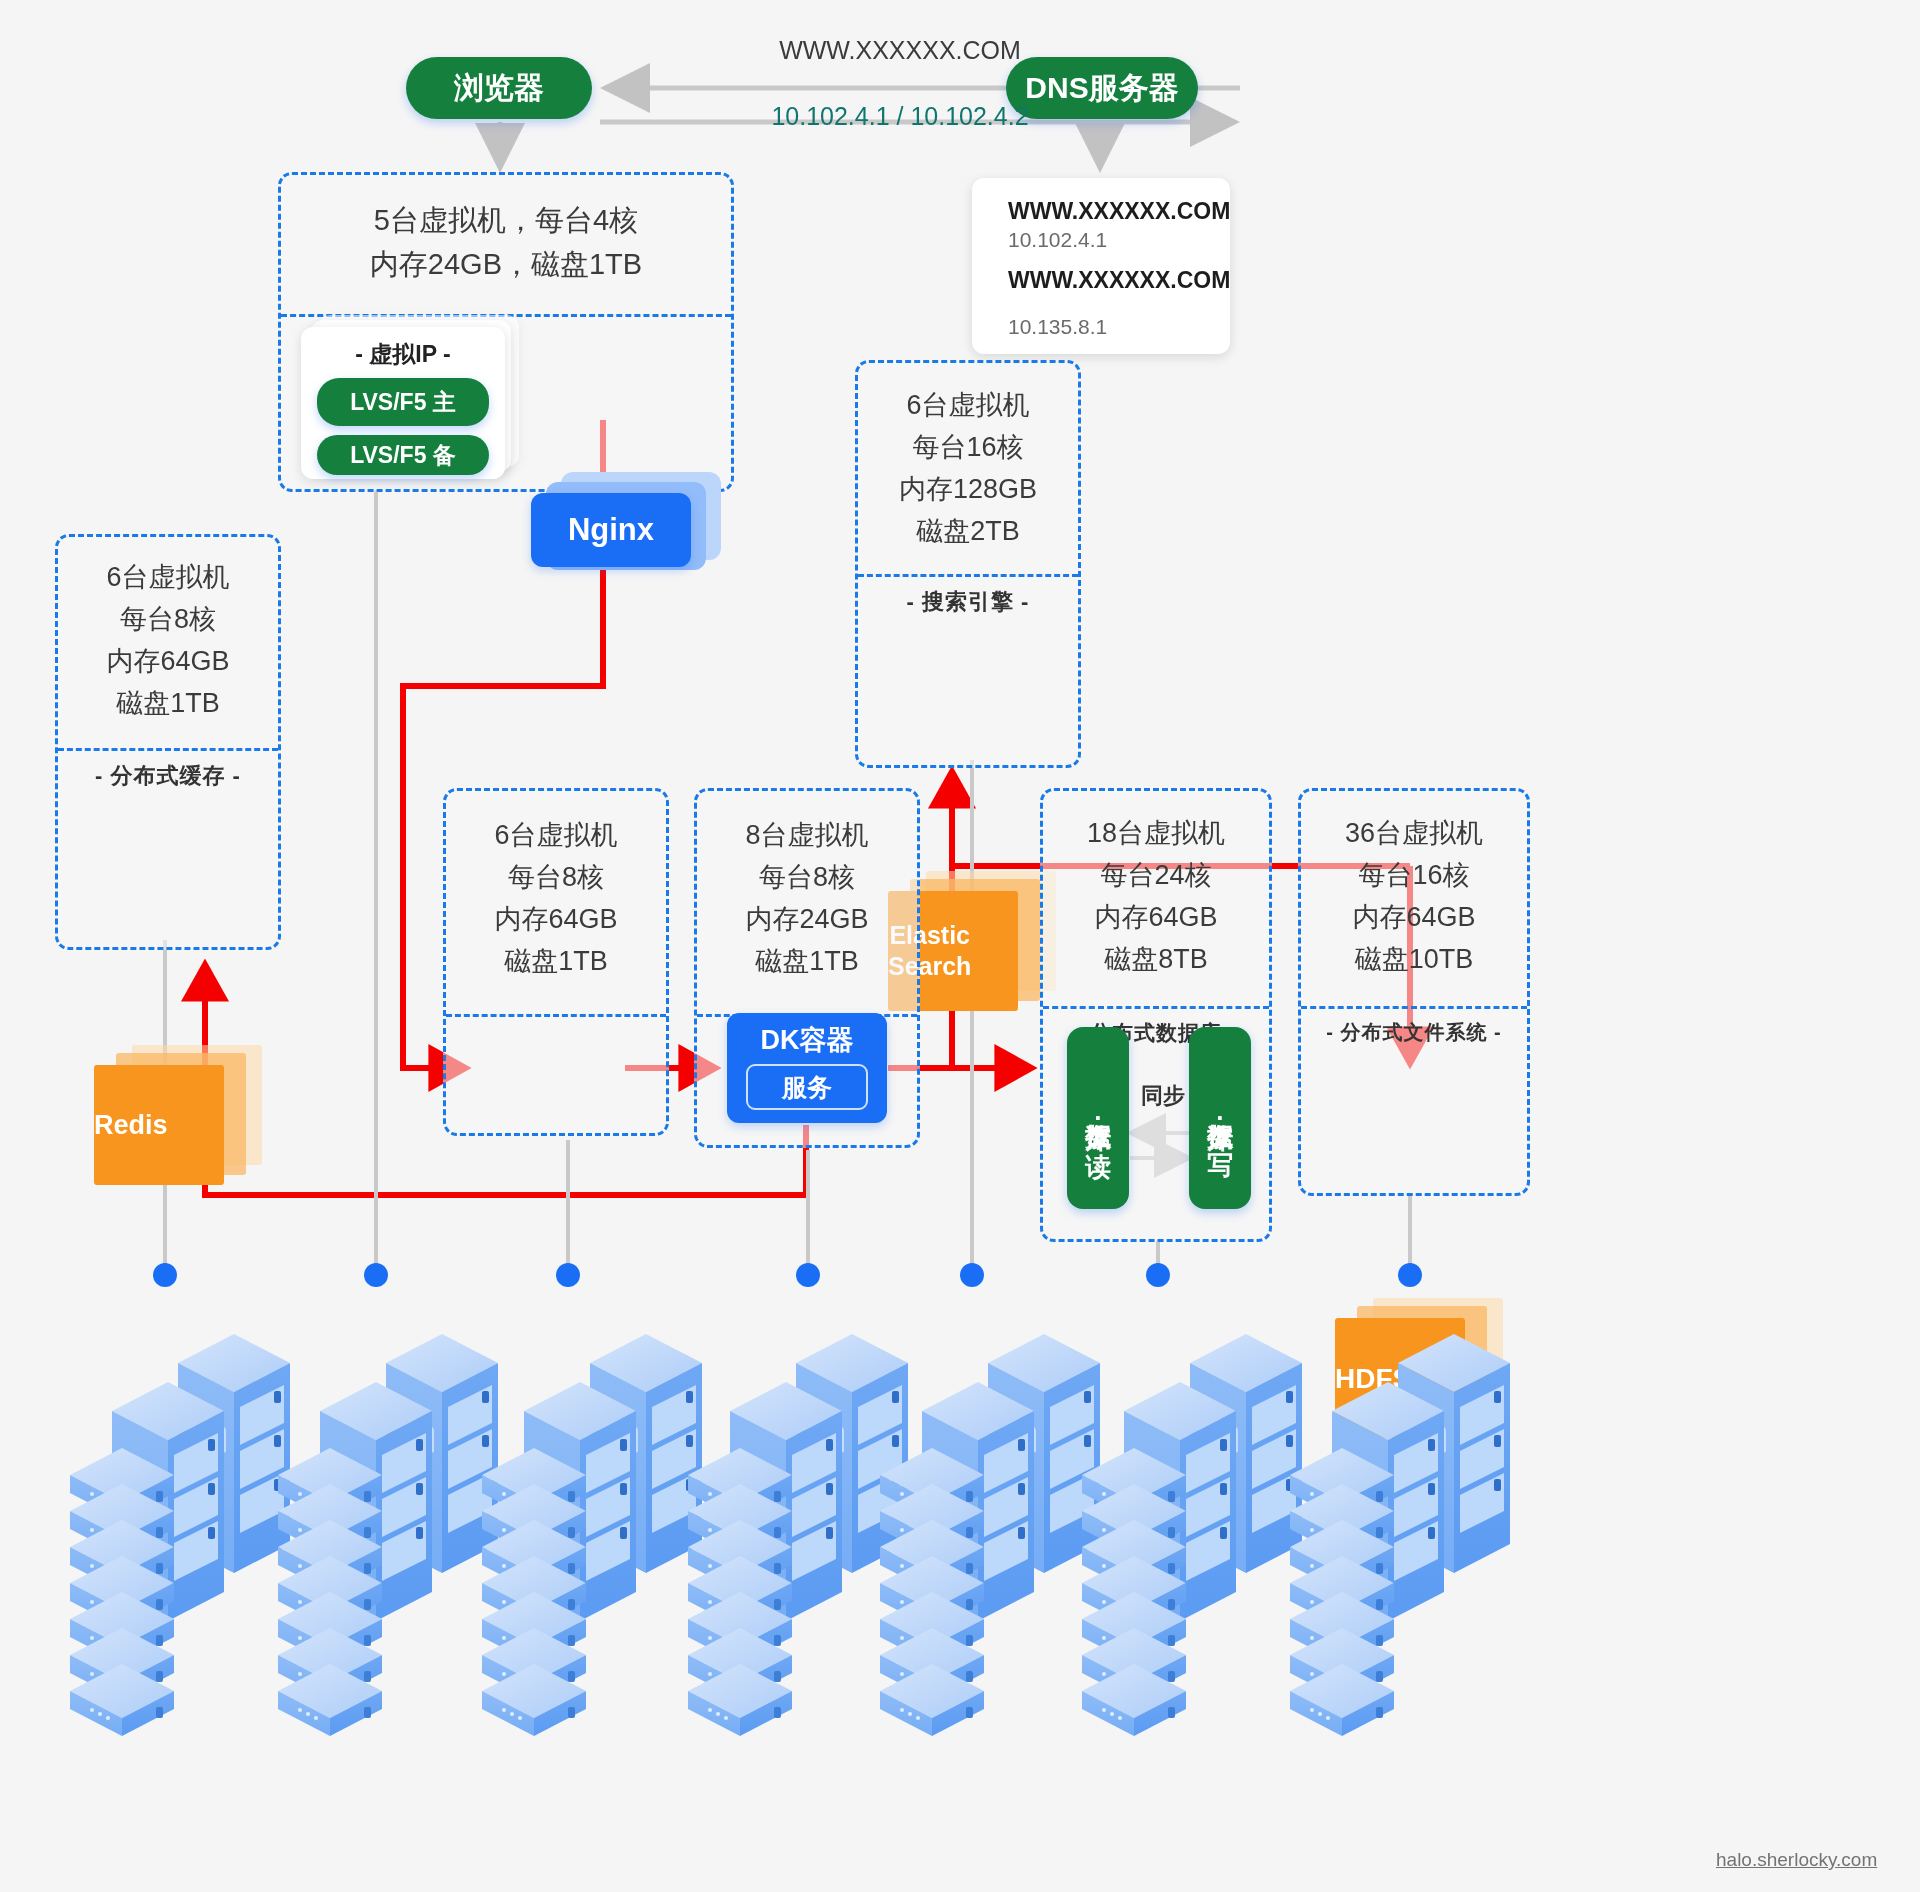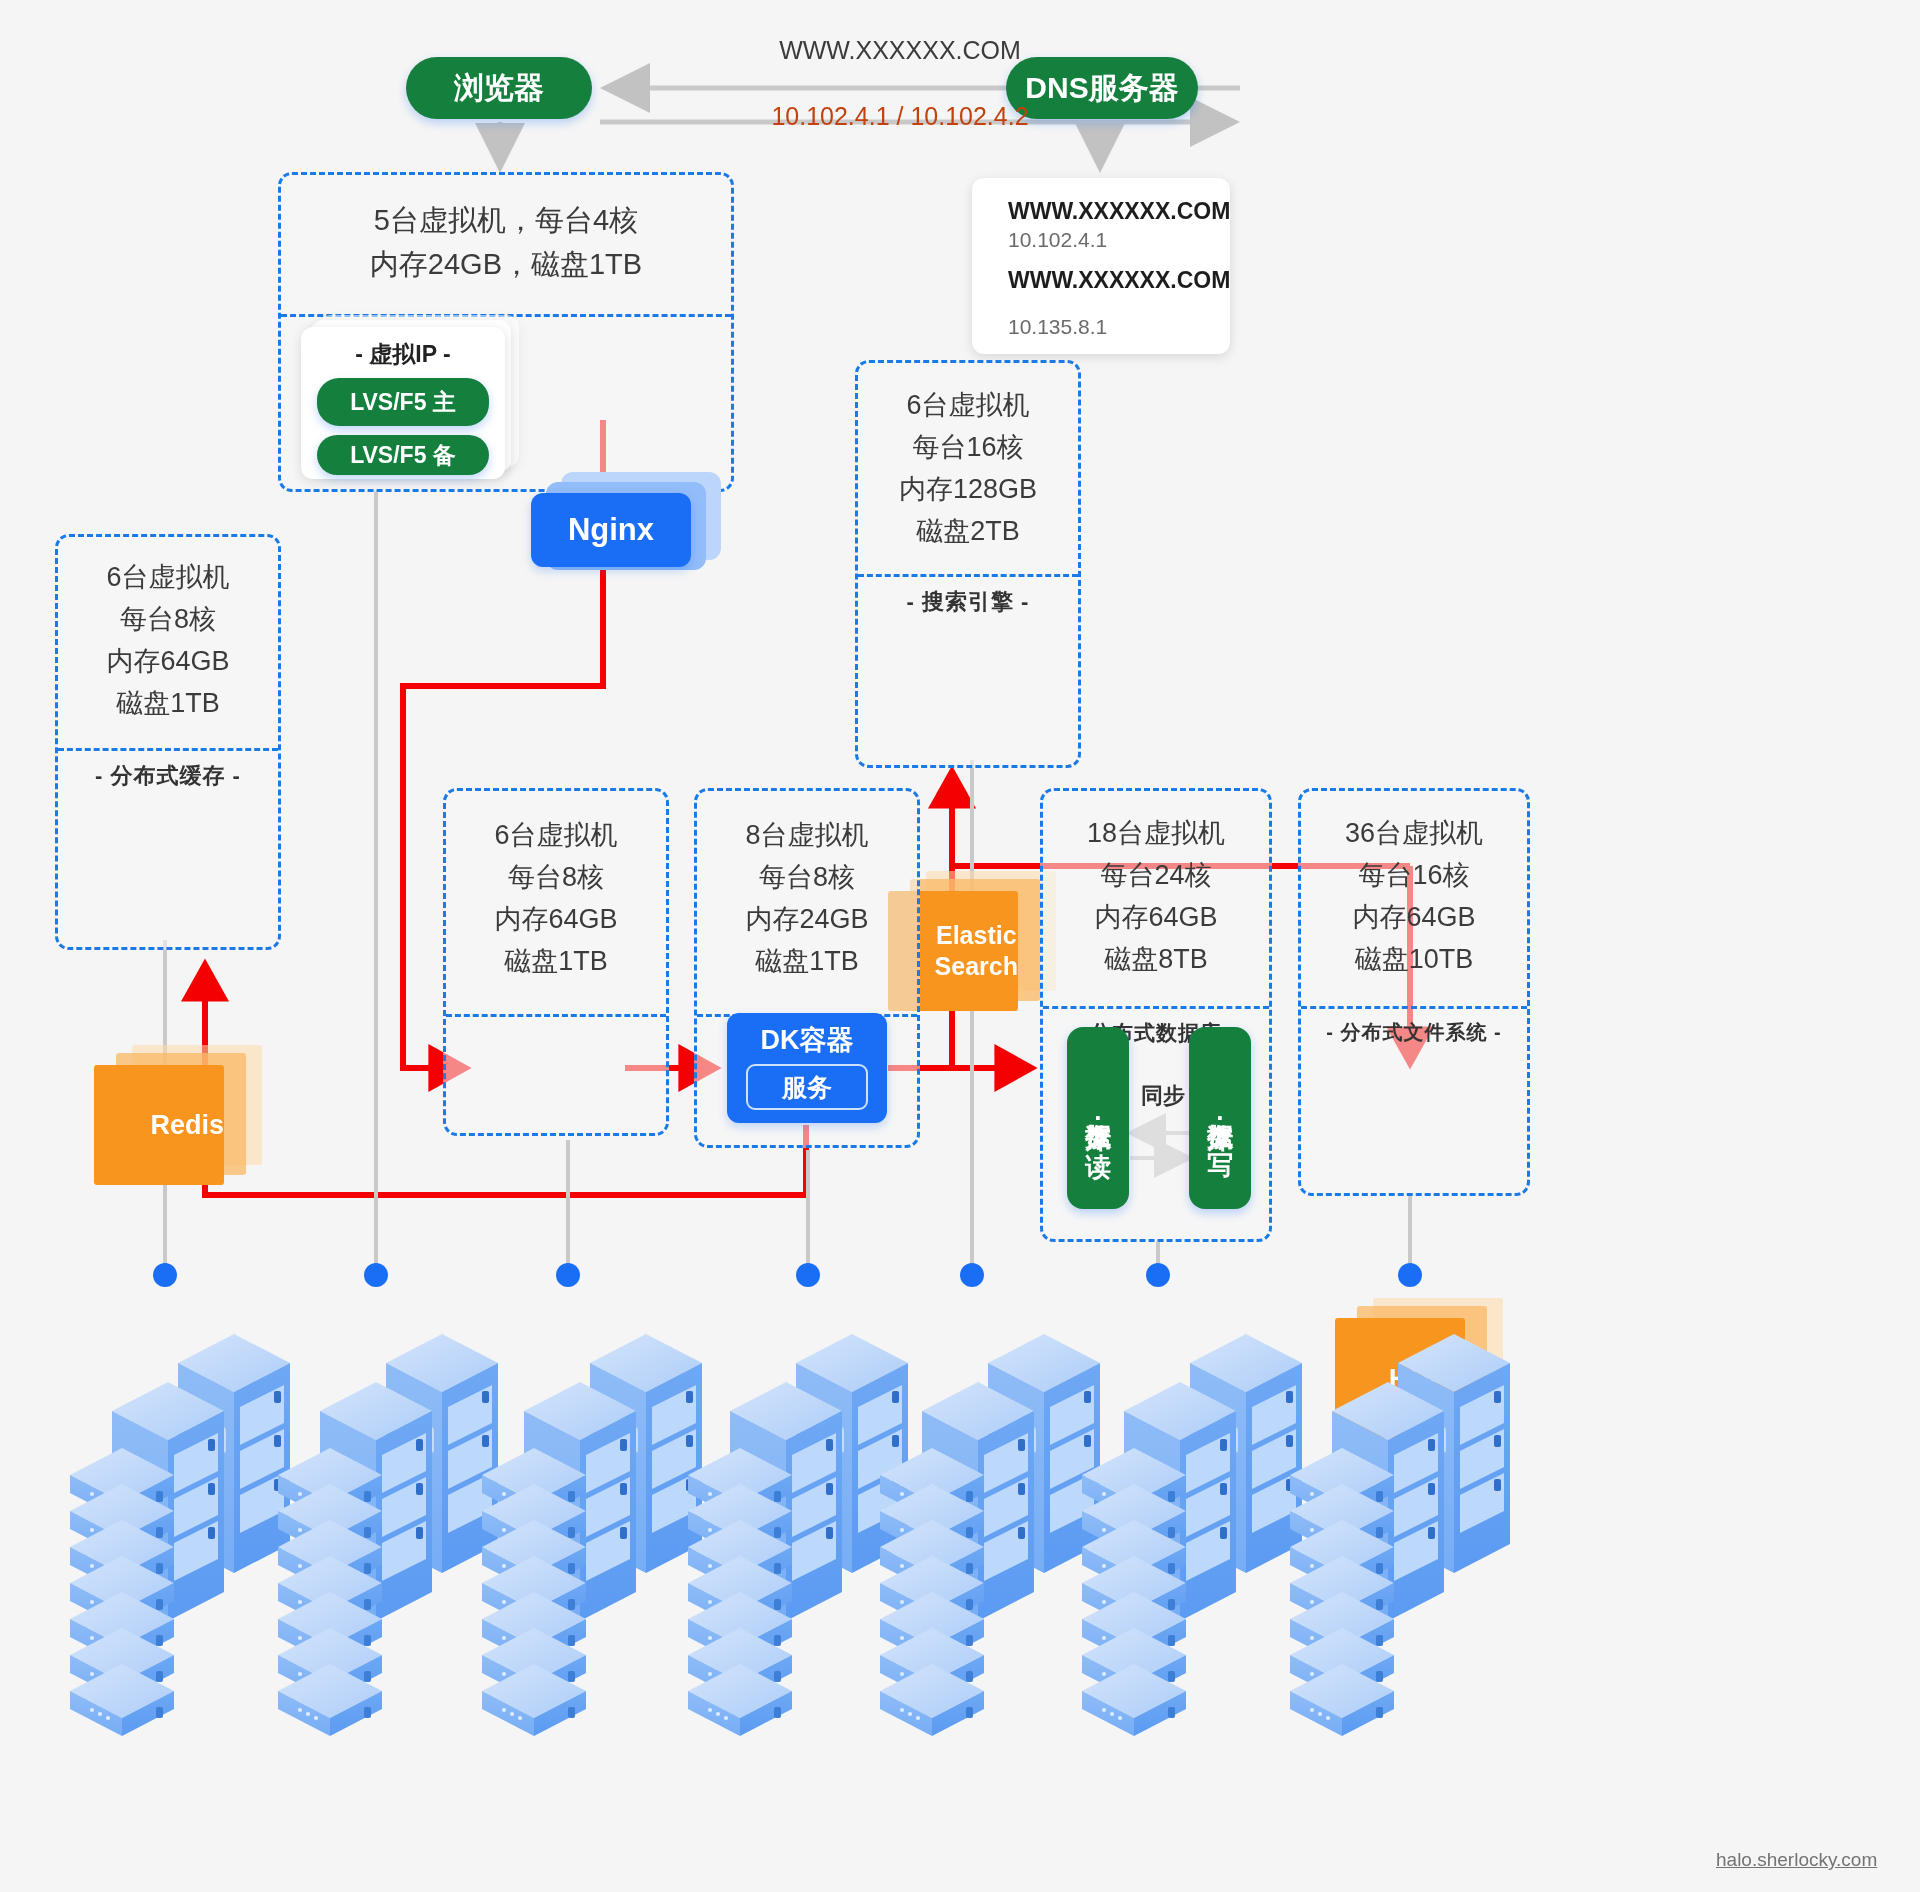--- a/index.html
+++ b/index.html
@@ -37,21 +37,21 @@
   .sublabel{
     text-align:center;font-size:22px;font-weight:bold;color:#333;
     padding:10px 0 4px 0;letter-spacing:1px;
   }
 
   
   .stack{position:relative;}
   .stack .lyr{position:absolute;border-radius:3px;}
   .stack .l3{background:#fbd9a8;opacity:.55;}
   .stack .l2{background:#f9b864;opacity:.75;}
-  .stack .l1{background:#f7951e;display:flex;align-items:center;justify-content:flex-end;
+  .stack .l1{background:#f7951e;display:flex;align-items:center;justify-content:flex-start;
        color:#fff;font-weight:bold;text-align:center;line-height:1.25;}
 
   
   .bstack{position:relative;}
   .bstack .lyr{position:absolute;border-radius:12px;}
   .bstack .b3{background:#bcd5fb;}
   .bstack .b2{background:#93bcfa;}
   .bstack .b1{background:#1a6ef5;display:flex;align-items:center;justify-content:center;
        color:#fff;font-weight:bold;box-shadow:0 4px 10px rgba(26,110,245,.25);}
 
@@ -114,21 +114,21 @@
 
   <div class="pill abs" style="left:406px;top:57px;width:186px;height:62px;font-size:30px;">
     <span>浏览器</span>
   </div>
 
   <div class="pill abs" style="left:1006px;top:57px;width:192px;height:62px;font-size:30px;">
     <span>DNS服务器</span>
   </div>
 
   <div class="abs" style="left:640px;top:36px;width:520px;text-align:center;font-size:25px;color:#3b3b3b;">WWW.XXXXXX.COM</div>
-  <div class="abs" style="left:640px;top:102px;width:520px;text-align:center;font-size:25px;color:#c2410c;">10.102.4.1 / 10.102.4.2</div>
+  <div class="abs" style="left:640px;top:102px;width:520px;text-align:center;font-size:25px;color:#0f766e;">10.102.4.1 / 10.102.4.2</div>
 
   <div class="wcard abs" style="left:972px;top:178px;width:258px;height:162px;padding:14px 0 0 0;">
     <div style="padding:6px 0 0 36px;">
       <div style="font-size:23px;font-weight:bold;color:#1d1d1d;">WWW.XXXXXX.COM</div>
       <div style="font-size:21px;color:#6b6b6b;margin-top:3px;">10.102.4.1</div>
       <div style="font-size:23px;font-weight:bold;color:#1d1d1d;margin-top:15px;">WWW.XXXXXX.COM</div>
       <div style="font-size:21px;color:#6b6b6b;margin-top:21px;">10.135.8.1</div>
     </div>
   </div>
 

